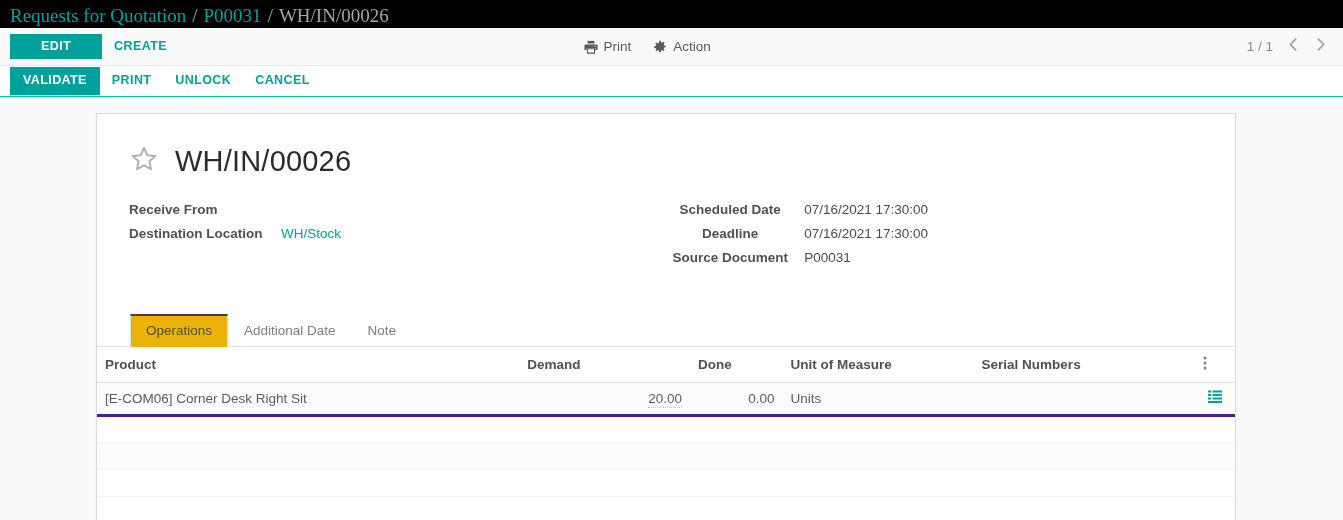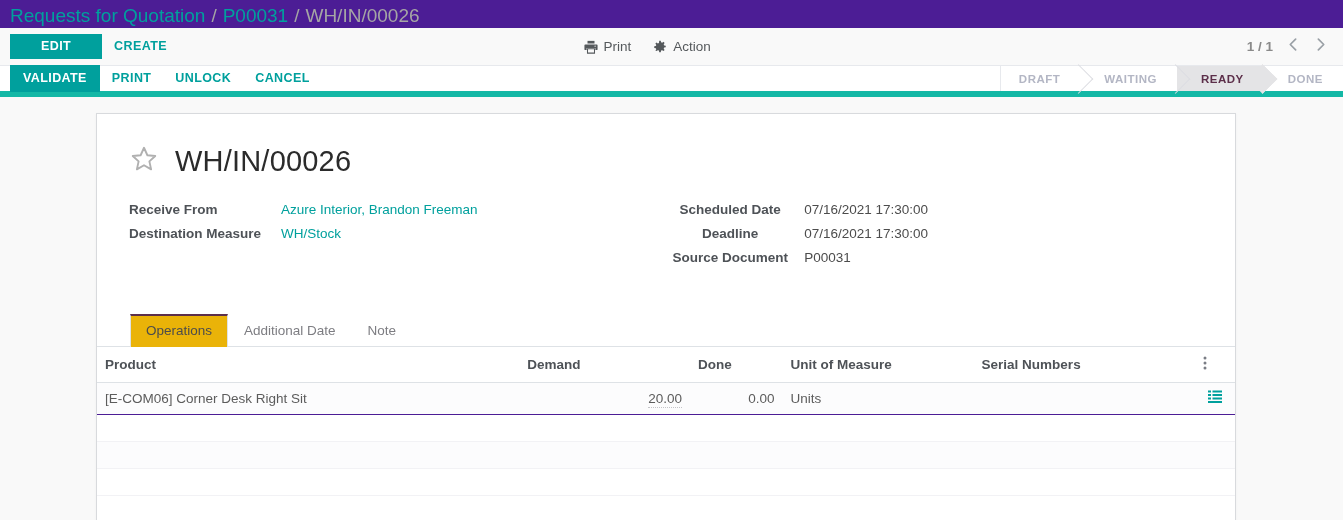--- a/index.html
+++ b/index.html
@@ -10,25 +10,26 @@
     background: #f9f9f9;
     font-family: "Liberation Sans", sans-serif;
     color: #4c4c4c;
     -webkit-font-smoothing: antialiased;
   }
 
   
   .breadcrumb-bar {
     height: 28px;
     padding: 3px 0 0 10px;
-    background: #4c1d95;
+    background: #000000;
     display: flex;
     align-items: center;
     font-size: 19px;
     white-space: nowrap;
+    font-family: Liberation Serif, serif;
   }
   .bc-link { color: #00a09d; cursor: pointer; }
   .bc-sep { color: #a5a5a5; margin: 0 6px; }
   .bc-current { color: #a5a5a5; }
 
   
   .cp-row1 {
     height: 37px;
     display: flex;
     align-items: center;
@@ -74,34 +75,33 @@
     color: #55595c;
     cursor: pointer;
   }
   .cp-menu svg { display: block; }
   .cp-right {
     margin-left: auto;
     display: flex;
     align-items: center;
     gap: 14px;
     padding-right: 6px;
-    font-weight: bold;
   }
   .pager-text { font-size: 13.5px; color: #8a8a8a; }
   .pager-arrows { display: flex; gap: 14px; }
   .pager-arrows span { cursor: pointer; display: block; }
 
   
   .cp-row2 {
     height: 32px;
     display: flex;
     align-items: stretch;
     background: #fff;
     border-top: 1px solid #e7e9ed;
-    border-bottom: 6px solid #14b8a6;
+    border-bottom: 1px solid #14b8a6;
     position: relative;
   }
   .act-buttons {
     display: flex;
     align-items: center;
     padding-left: 10px;
     gap: 0;
   }
   .btn-validate {
     background: #00a09d;
@@ -260,21 +260,21 @@
     font-weight: bold;
     color: #4e5257;
     padding: 9px 8px 9px 8px;
     border-bottom: 1px solid #dee2e6;
     text-align: left;
     white-space: nowrap;
   }
   table.lines td {
     padding: 7px 8px 8px 8px;
     color: #5c5c5c;
-    border-bottom: 1px solid #4c1d95;
+    border-bottom: 3px solid #4c1d95;
     white-space: nowrap;
   }
   th.num, td.num { text-align: right; }
   th.c-product { padding-left: 33px; width: 420px; }
   td.c-product { padding-left: 33px; }
   th.c-demand { width: 170px; }
   th.c-done   { width: 92px; }
   th.c-uom    { width: 190px; padding-left: 6px; }
   td.c-uom    { padding-left: 6px; }
   th.c-serial { width: 220px; }
@@ -340,48 +340,41 @@
   </div>
 </div>
 
 <div class="cp-row2">
   <div class="act-buttons">
     <button class="btn-validate">VALIDATE</button>
     <button class="btn-flat">PRINT</button>
     <button class="btn-flat">UNLOCK</button>
     <button class="btn-flat">CANCEL</button>
   </div>
-  <div class="statusbar">
-    <div class="st">DRAFT</div>
-    <div class="st">WAITING</div>
-    <div class="st active">READY</div>
-    <div class="st">DONE</div>
-  </div>
 </div>
 
 <div class="sheet-wrap">
   <div class="sheet">
 
     <div class="title-row">
       <span class="star-icon">
         <svg width="30" height="30" viewBox="0 0 24 24" fill="none" stroke="#b0b0b0" stroke-width="1.5" stroke-linejoin="round">
           <polygon points="12,3 14.7,9 21,9.6 16.3,13.9 17.7,20.3 12,17 6.3,20.3 7.7,13.9 3,9.6 9.3,9"></polygon>
         </svg>
       </span>
       <span class="record-title">WH/IN/00026</span>
     </div>
 
     <div class="form-grid">
       <div class="form-col">
         <div class="f-row">
           <span class="f-label">Receive From</span>
-          <span class="f-value link">Azure Interior, Brandon Freeman</span>
         </div>
         <div class="f-row">
-          <span class="f-label">Destination Measure</span>
+          <span class="f-label">Destination Location</span>
           <span class="f-value link">WH/Stock</span>
         </div>
       </div>
       <div class="form-col right">
         <div class="f-row">
           <span class="f-label wide">Scheduled Date</span>
           <span class="f-value">07/16/2021 17:30:00</span>
         </div>
         <div class="f-row">
           <span class="f-label wide">Deadline</span>

